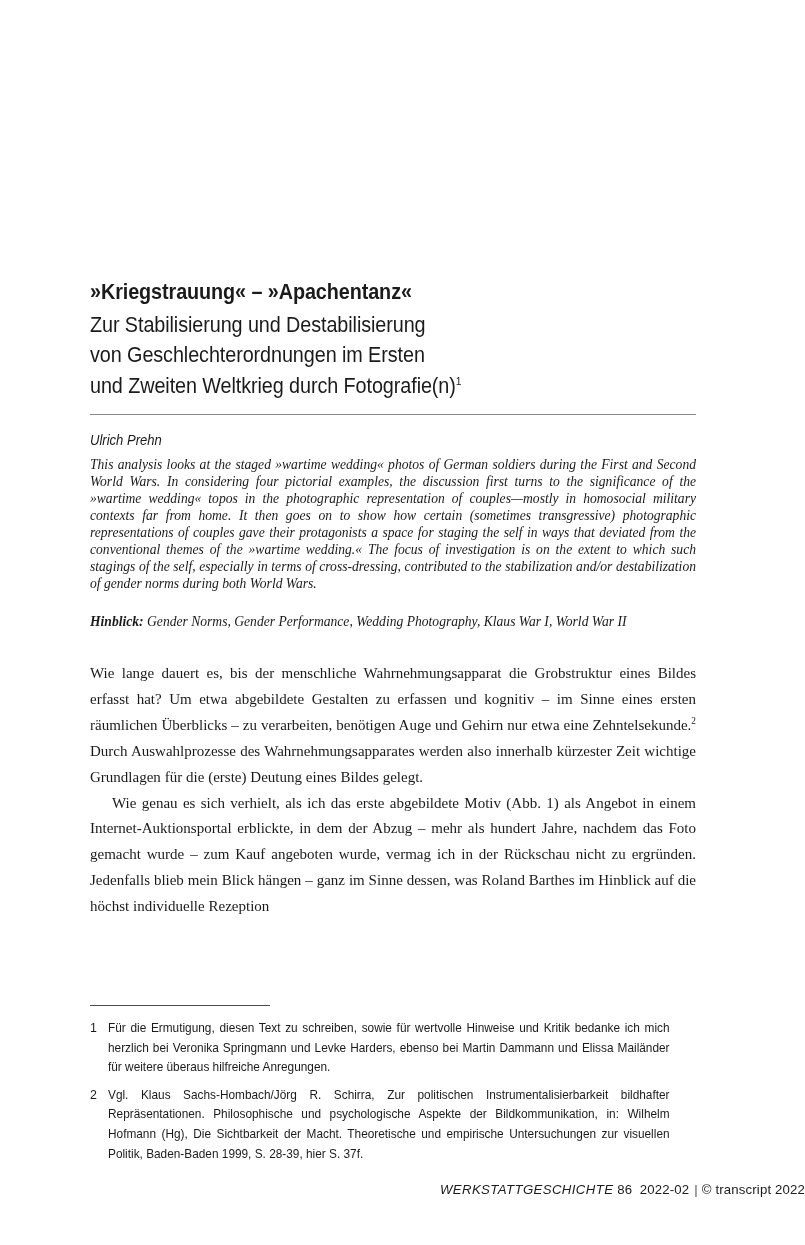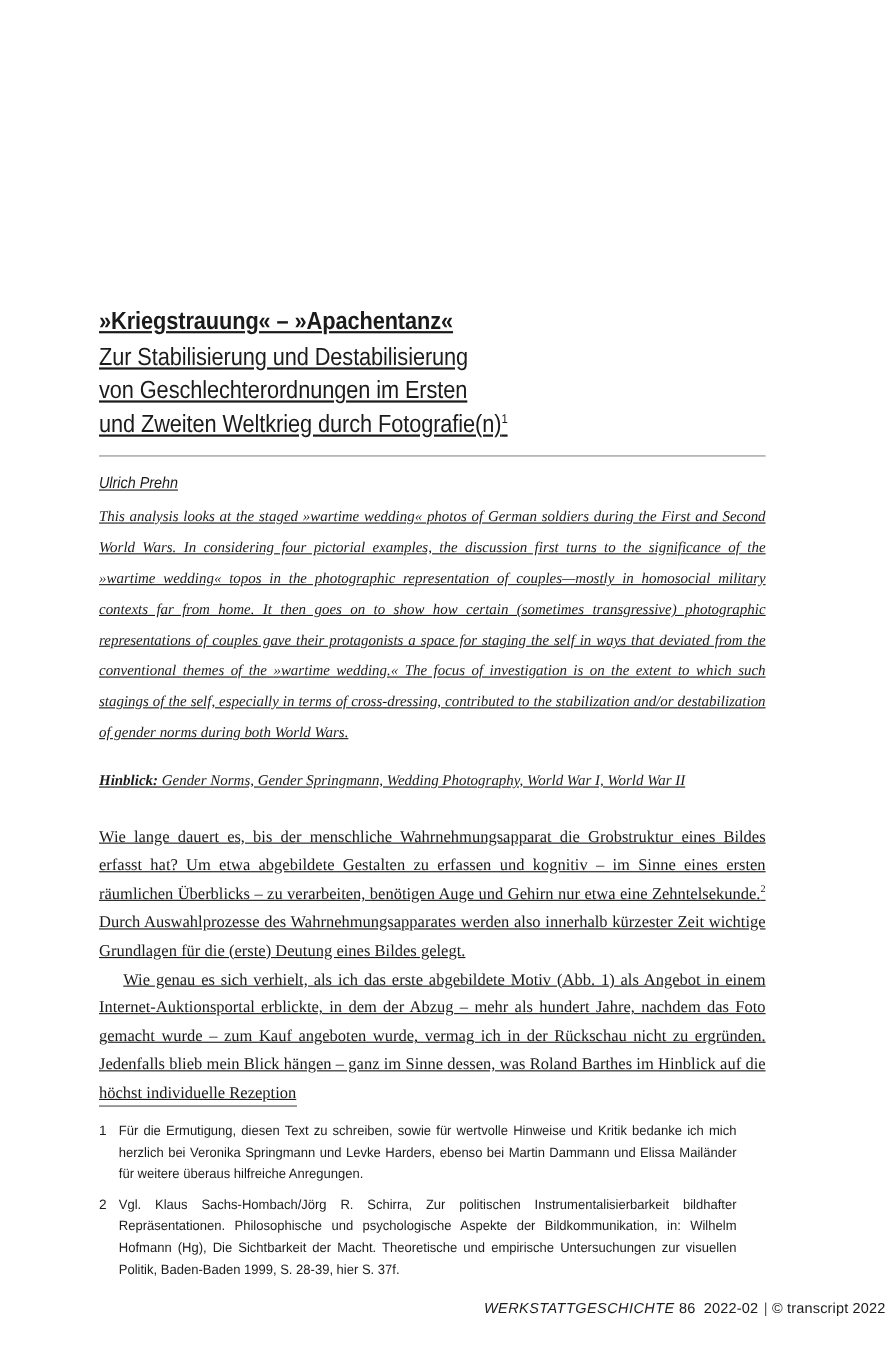--- a/index.html
+++ b/index.html
@@ -25,21 +25,20 @@
     height: 1245px;
     background: #ffffff;
   }
 
   
   .content {
     position: absolute;
     left: 90px;
     top: 277px;
     width: 606px;
-    text-decoration: underline;
   }
 
   
   .title-block {
     margin: 0;
     padding: 0;
   }
   .title-line {
     font-family: "Liberation Sans Narrow", "Liberation Sans", sans-serif;
     font-size: 22.5px;
@@ -91,21 +90,21 @@
     font-weight: 700;
     font-size: 14.5px;
     line-height: 17px;
     margin-top: 32px;
     letter-spacing: 0.2px;
   }
   .abstract-body {
     font-family: "Liberation Serif", serif;
     font-style: italic;
     font-size: 13.6px;
-    line-height: 28px;
+    line-height: 17px;
     text-align: justify;
     text-justify: inter-word;
     margin-top: 7px;
     hyphens: manual;
   }
   .keywords {
     font-family: "Liberation Serif", serif;
     font-style: italic;
     font-size: 13.6px;
     line-height: 24px;
@@ -212,21 +211,21 @@
       <div class="title-line sub">von Geschlechterordnungen im Ersten</div>
       <div class="title-line sub"><span>und Zweiten Weltkrieg durch Fotografie(n)</span><span class="fn-sup">1</span></div>
     </div>
 
     <hr class="rule-title">
 
     <div class="author">Ulrich Prehn</div>
 
     <div class="abstract-body">This analysis looks at the staged »wartime wedding« photos of German soldiers during the First and Second World Wars. In considering four pictorial examples, the discussion first turns to the significance of the »wartime wedding« topos in the photographic representation of couples—mostly in homosocial military contexts far from home. It then goes on to show how certain (sometimes transgressive) photographic representations of couples gave their protagonists a space for staging the self in ways that deviated from the conventional themes of the »wartime wedding.« The focus of investigation is on the extent to which such stagings of the self, especially in terms of cross-dressing, contributed to the stabilization and/or destabilization of gender norms during both World Wars.</div>
 
-    <div class="keywords"><span class="kw-label">Hinblick:</span> <span>Gender Norms, Gender Springmann, Wedding Photography, World War I, World War II</span></div>
+    <div class="keywords"><span class="kw-label">Hinblick:</span> <span>Gender Norms, Gender Performance, Wedding Photography, Klaus War I, World War II</span></div>
 
     <div class="body-text">
       <p><span>Wie lange dauert es, bis der menschliche Wahrnehmungsapparat die Grobstruktur eines Bildes erfasst hat? Um etwa abgebildete Gestalten zu erfassen und kognitiv – im Sinne eines ersten räumlichen Überblicks – zu verarbeiten, benötigen Auge und Gehirn nur etwa eine Zehntelsekunde.</span><sup>2</sup><span> Durch Auswahlprozesse des Wahrnehmungsapparates werden also innerhalb kürzester Zeit wichtige Grundlagen für die (erste) Deutung eines Bildes gelegt.</span></p>
       <p>Wie genau es sich verhielt, als ich das erste abgebildete Motiv (Abb. 1) als Angebot in einem Internet-Auktionsportal erblickte, in dem der Abzug – mehr als hundert Jahre, nachdem das Foto gemacht wurde – zum Kauf angeboten wurde, vermag ich in der Rückschau nicht zu ergründen. Jedenfalls blieb mein Blick hängen – ganz im Sinne dessen, was Roland Barthes im Hinblick auf die höchst individuelle Rezeption</p>
     </div>
 
   </div>
 
   <div class="footnote-area">
     <hr class="rule-footnote">

